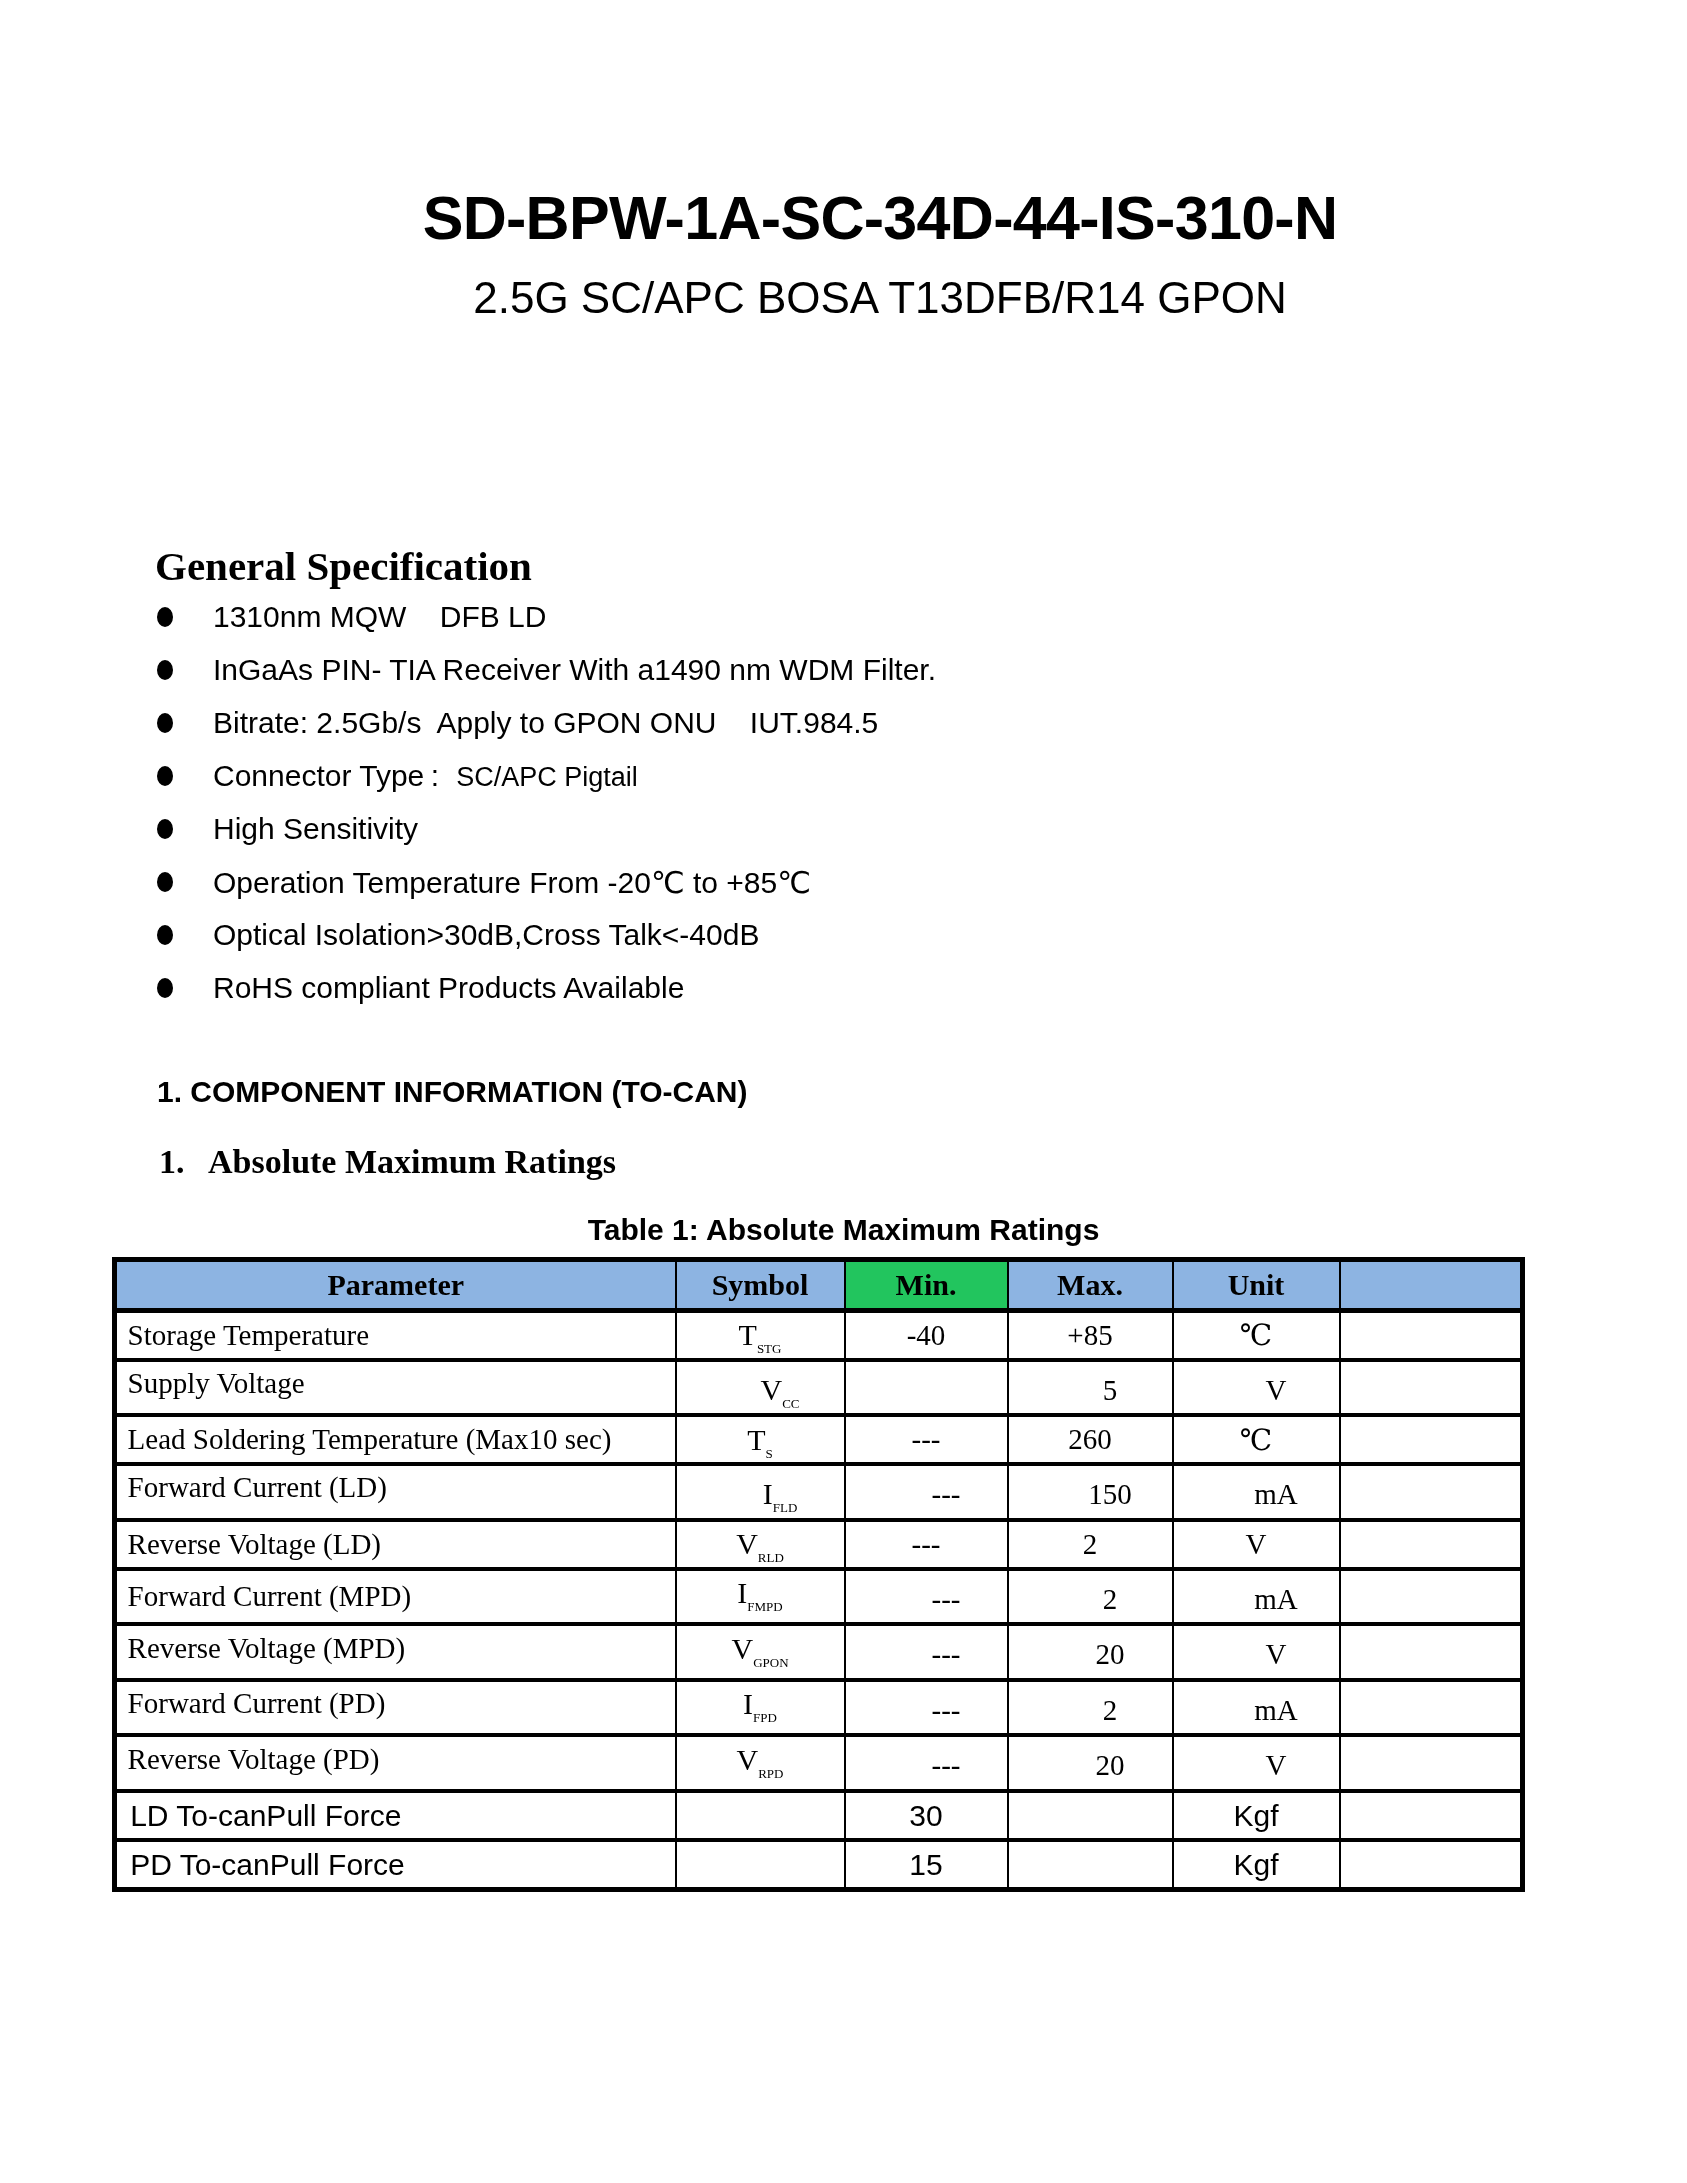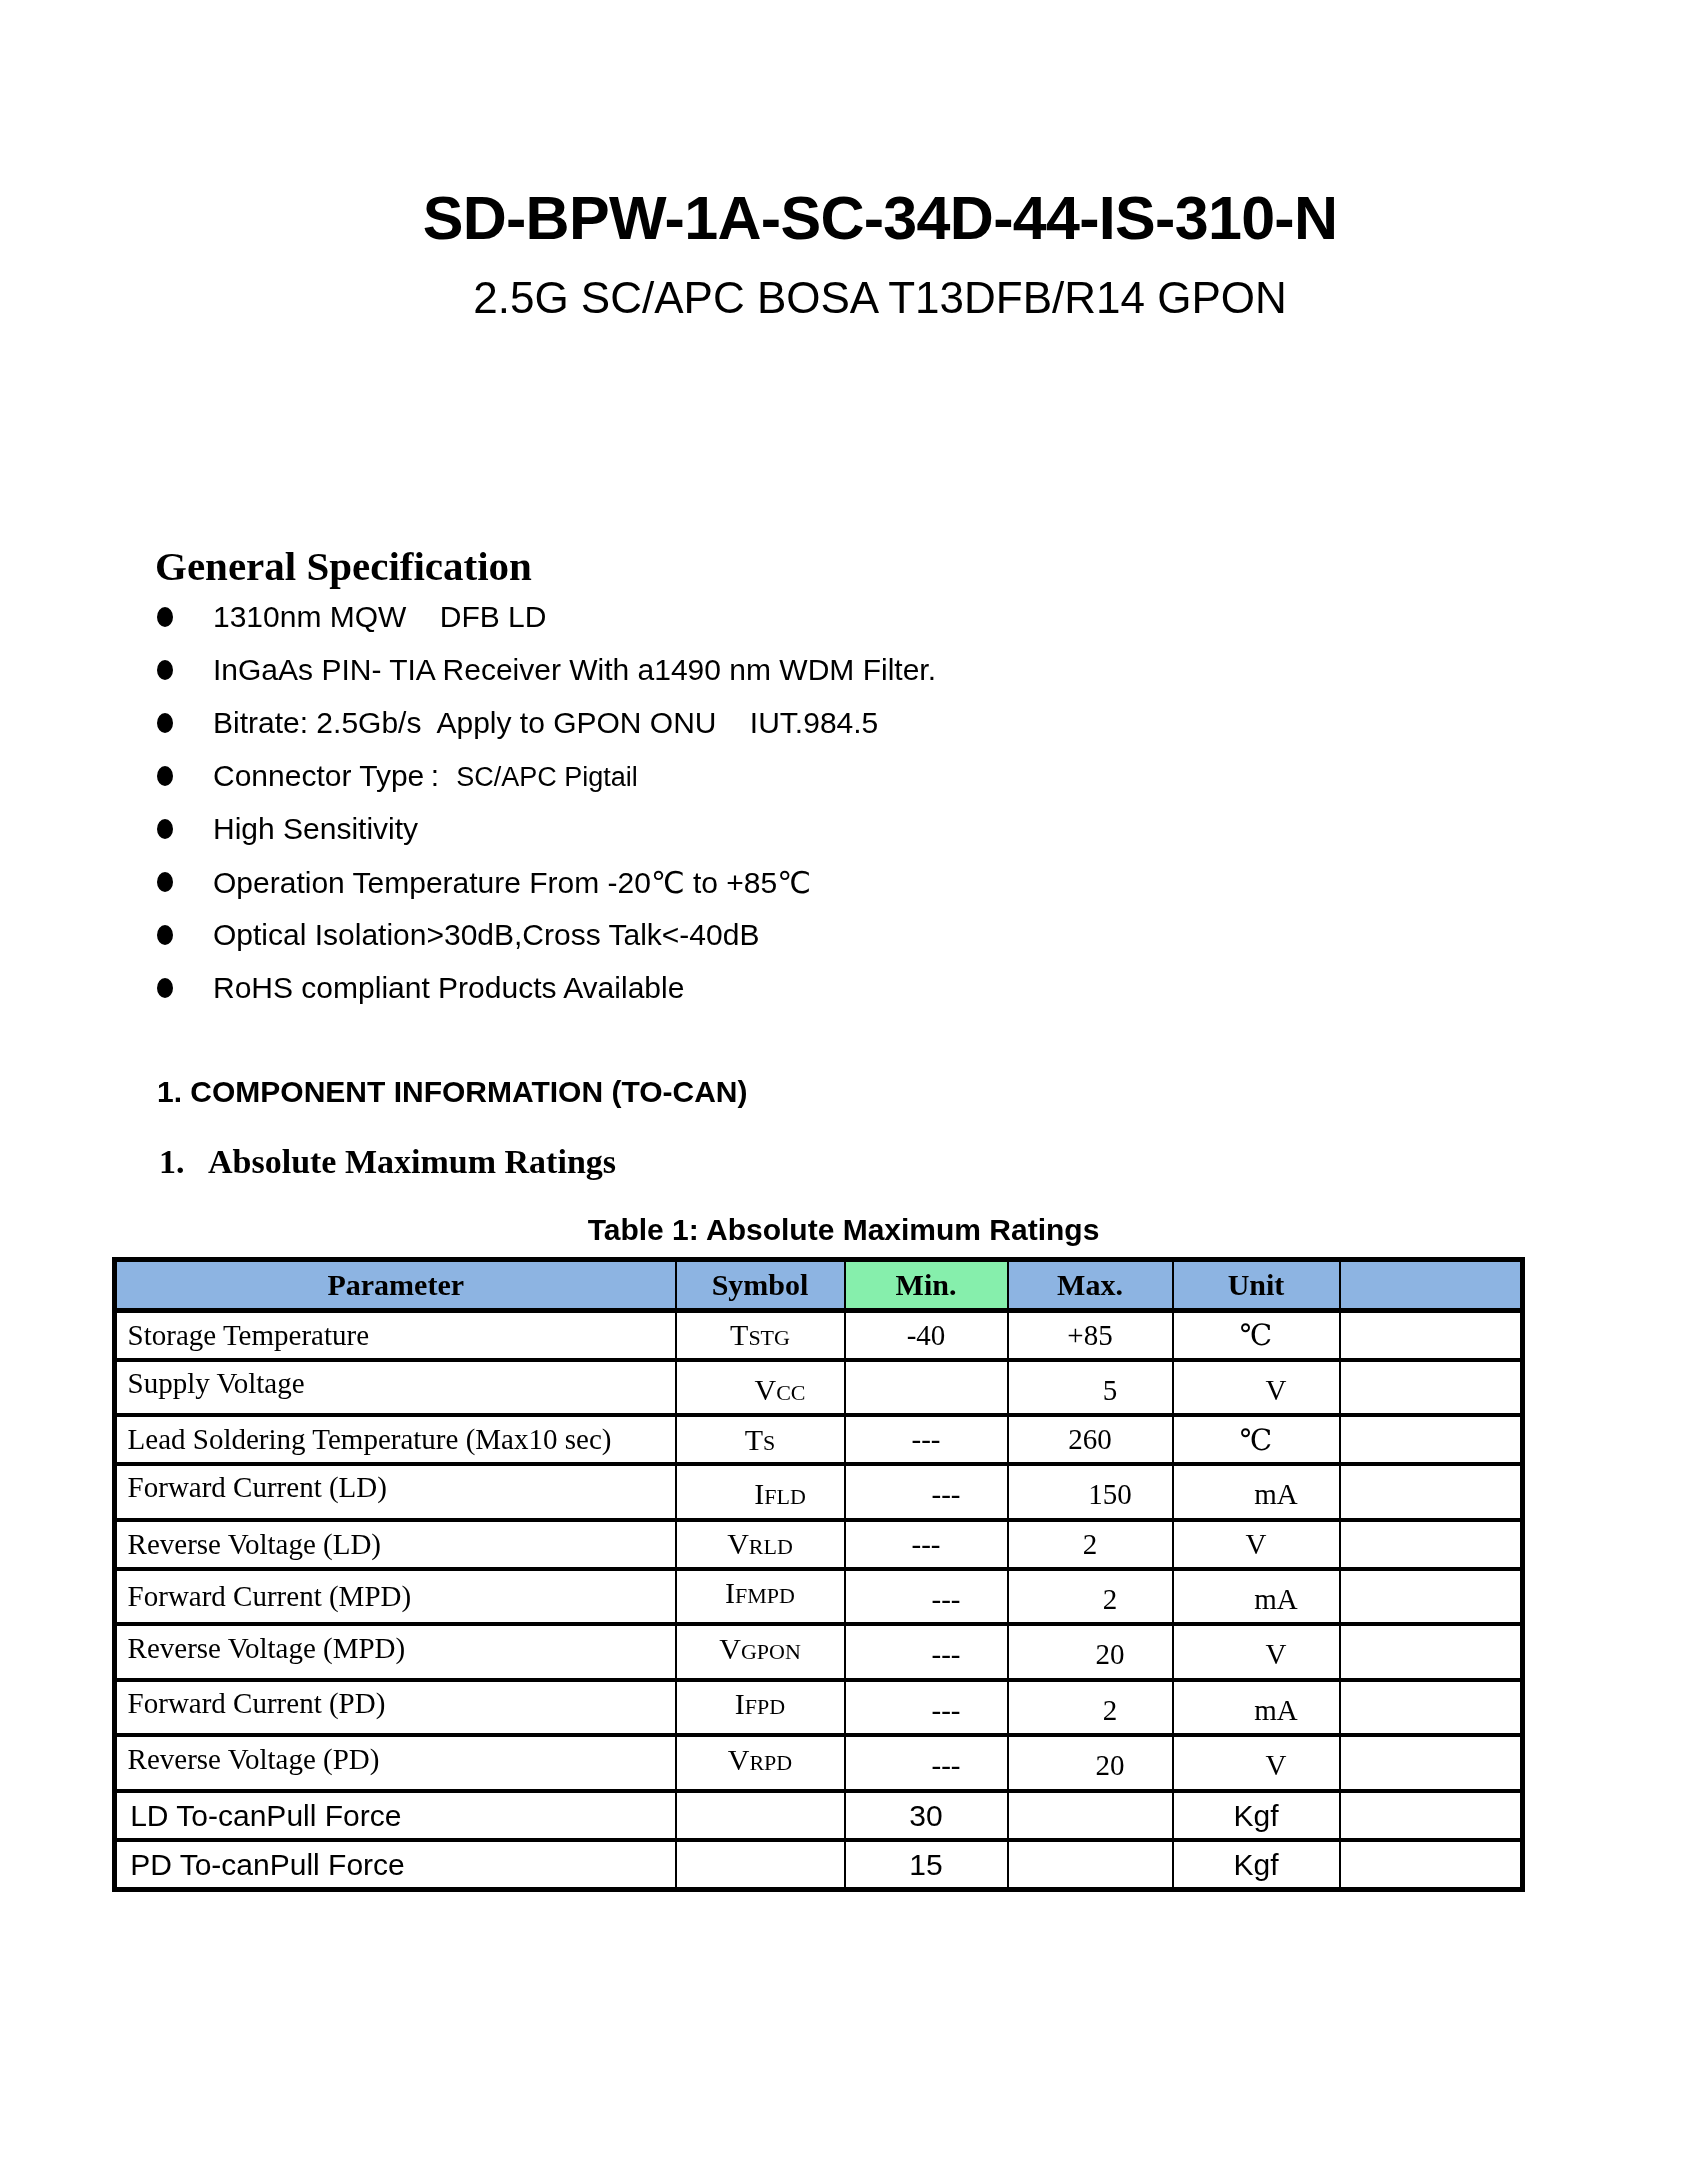--- a/index.html
+++ b/index.html
@@ -89,21 +89,21 @@
   }
   table.amr td.c-param{text-align:left;padding-left:10.6px;}
   table.amr td.v-top{vertical-align:top;padding-top:5.3px;}
   table.amr td.v-low{vertical-align:bottom;padding-bottom:6.6px;padding-left:40px;}
   table.amr tr.sans td{
     font-family:"Liberation Sans","DejaVu Sans",sans-serif;
     font-size:30px;
   }
   table.amr tr.sans td.c-param{padding-left:13.2px;}
   .sym-base{font-size:30px;}
-  .sym-sub{font-size:22px;position:relative;top:0;letter-spacing:0;}
+  .sym-sub{font-size:13px;position:relative;top:8px;letter-spacing:0;}
 </style>
 </head>
 <body>
 
 <h1 class="doc-title">SD-BPW-1A-SC-34D-44-IS-310-N</h1>
 <h2 class="doc-subtitle">2.5G SC/APC BOSA T13DFB/R14 GPON</h2>
 
 <h3 class="gs-heading">General Specification</h3>
 
 <ul class="spec-list" id="bullet-list">
@@ -155,21 +155,21 @@
       <col class="c1">
       <col class="c2">
       <col class="c3">
       <col class="c4">
       <col class="c5">
   </colgroup>
   <thead>
     <tr id="amr-head-row">
         <th style="background: rgb(141, 180, 226);">Parameter</th>
         <th style="background: rgb(141, 180, 226);">Symbol</th>
-        <th style="background: #86efac;">Min.</th>
+        <th style="background: #22c55e;">Min.</th>
         <th style="background: rgb(141, 180, 226);">Max.</th>
         <th style="background: rgb(141, 180, 226);">Unit</th>
         <th style="background: rgb(141, 180, 226);"></th>
       </tr>
   </thead>
   <tbody id="amr-body">
       <tr>
         <td class="c-param">Storage Temperature</td>
         <td class="c-sym"><span class="sym-base">T</span><span class="sym-sub">STG</span></td>
         <td class="">-40</td>

